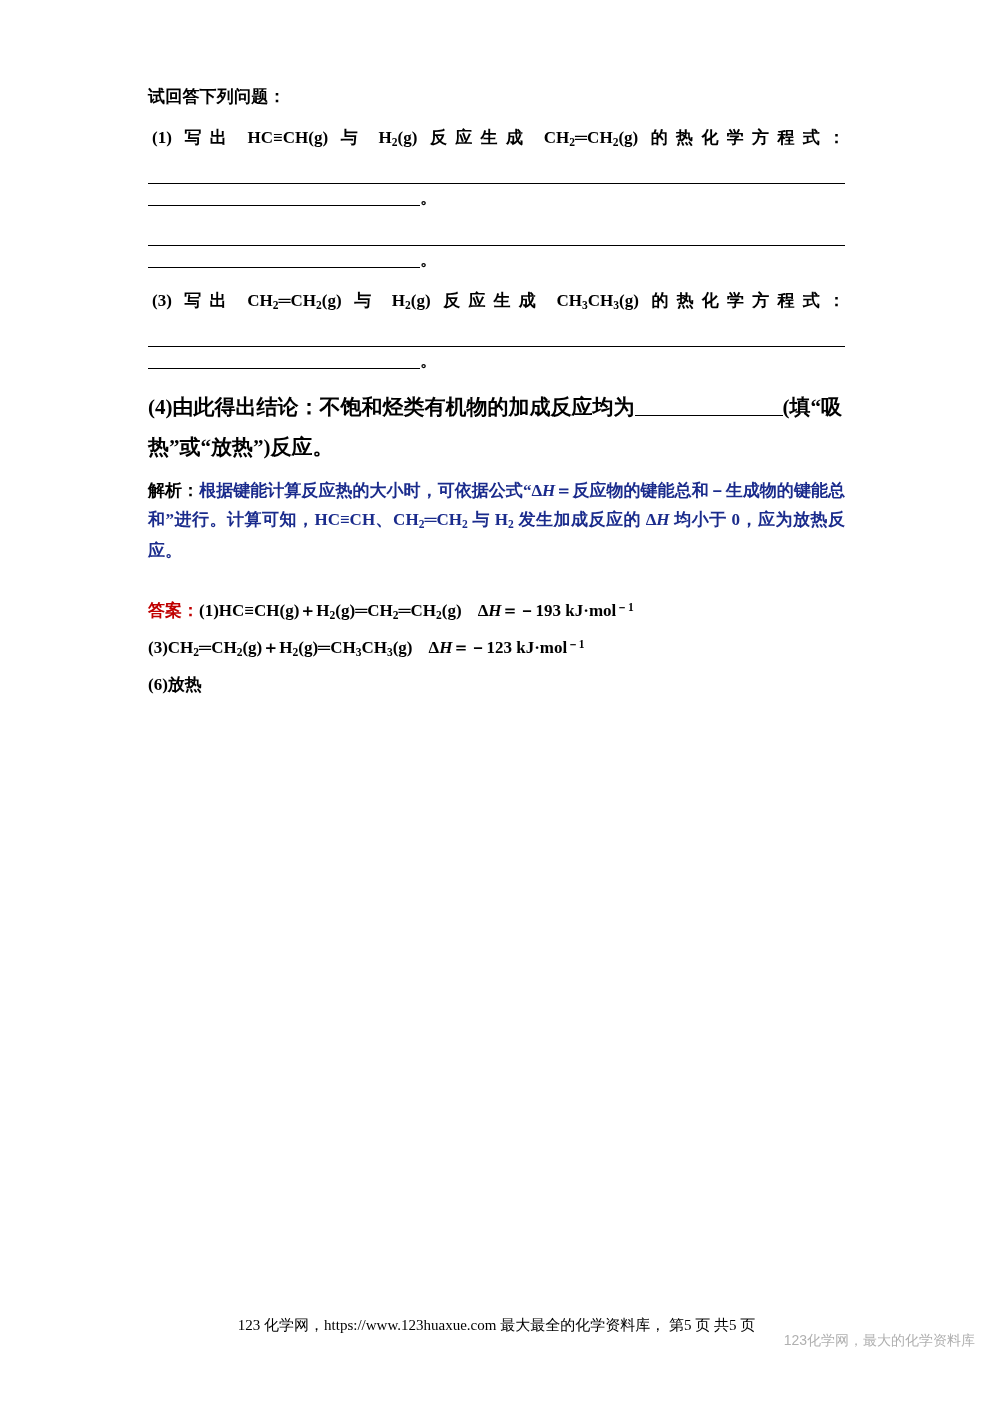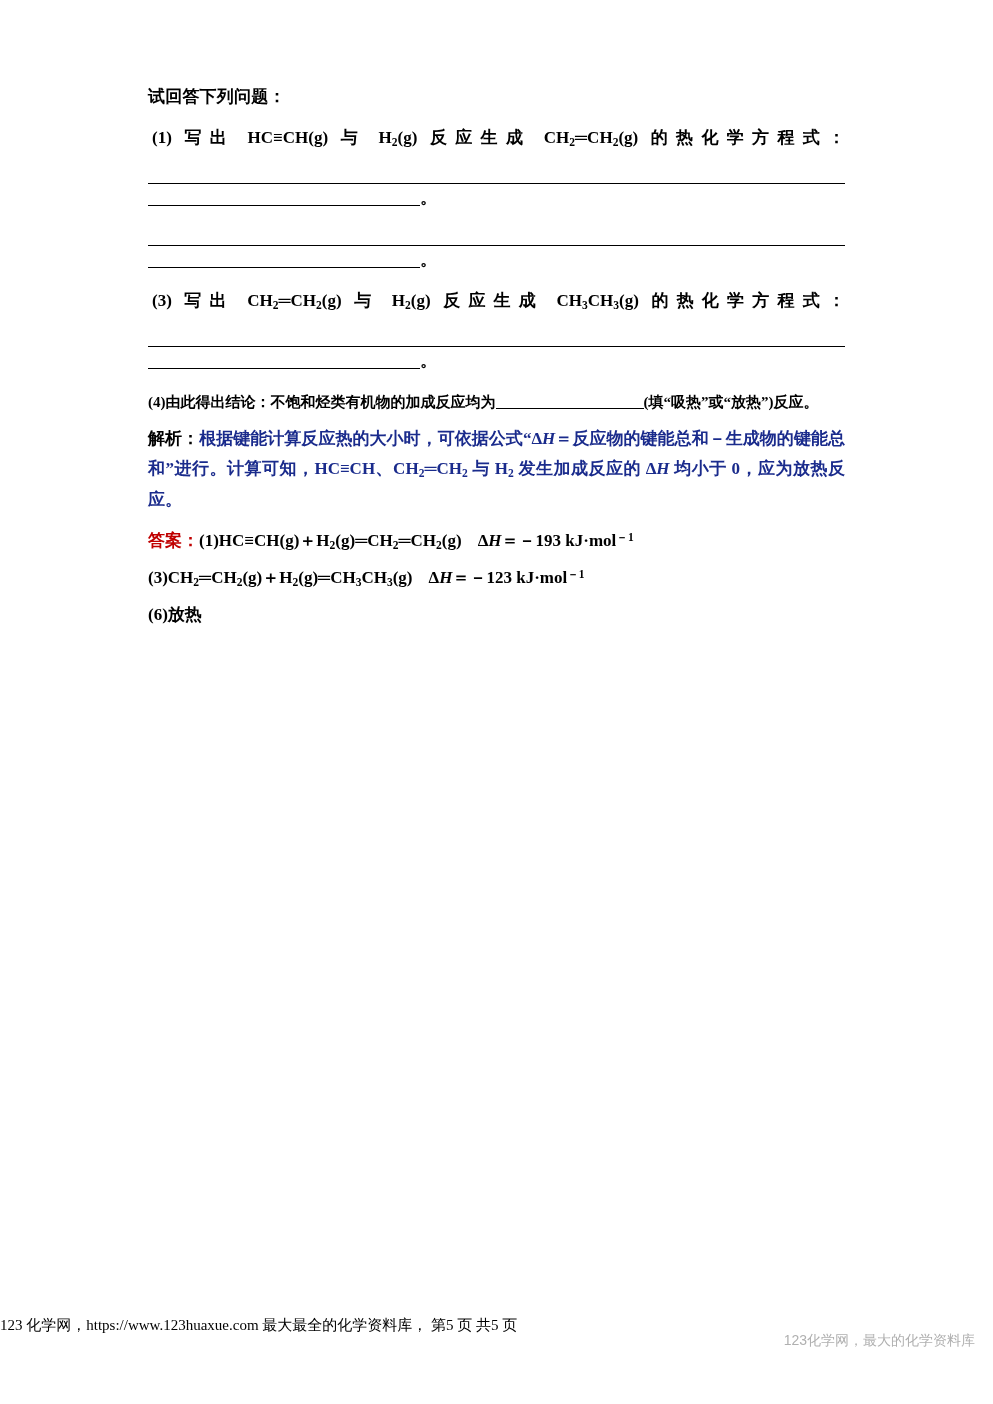--- a/index.html
+++ b/index.html
@@ -80,46 +80,46 @@
     color: #c00000;
     font-weight: bold;
   }
   .ans-line {
     font-size: 17px;
     line-height: 1.8;
     margin: 0 0 6px 0;
     font-weight: bold;
   }
   .ans-first {
-    margin-top: 12px;
+    margin-top: 30px;
   }
   sub { font-size: 0.68em; vertical-align: -0.28em; }
   sup { font-size: 0.68em; vertical-align: 0.45em; }
   .ital { font-style: italic; }
   .gapsm { display: inline-block; width: 16px; }
   .footer {
     position: absolute;
     left: 0;
     top: 1316px;
     width: 993px;
-    text-align: left;
+    text-align: center;
     font-size: 15px;
     color: #000;
     font-family: "Liberation Serif", serif;
   }
   .watermark {
     position: absolute;
     right: 18px;
     top: 1332px;
     font-size: 14px;
     color: #b0b0b0;
     font-family: Liberation Sans, sans-serif;
   }
   .q4 {
-    font-size: 15px;
+    font-size: 21px;
     font-weight: bold;
     line-height: 1.9;
     margin: 0 0 8px 0;
   }
 </style>
 </head>
 <body>
 
 <div class="page">
 

